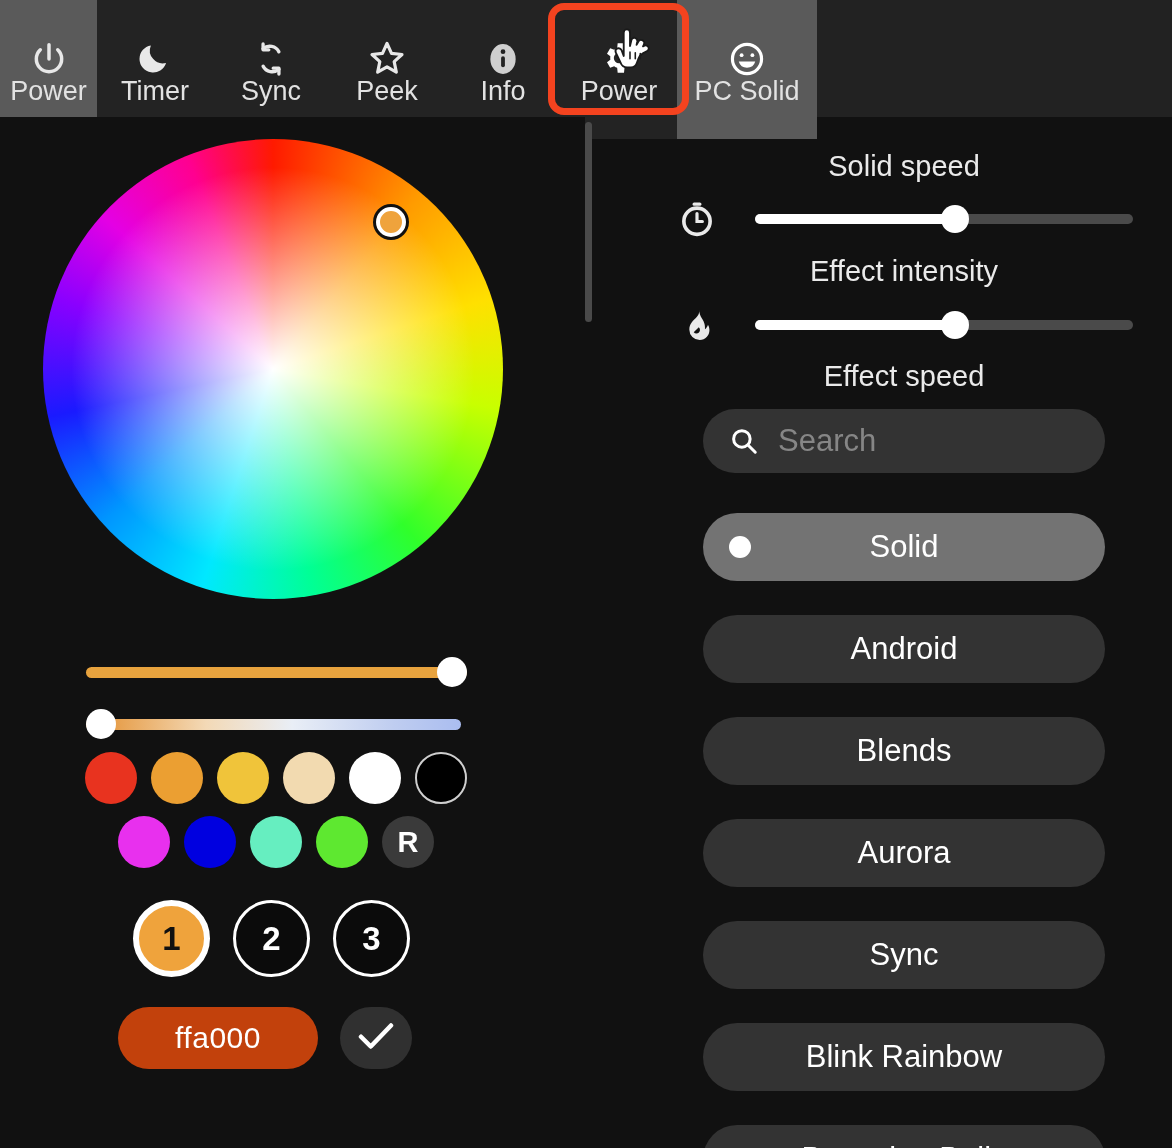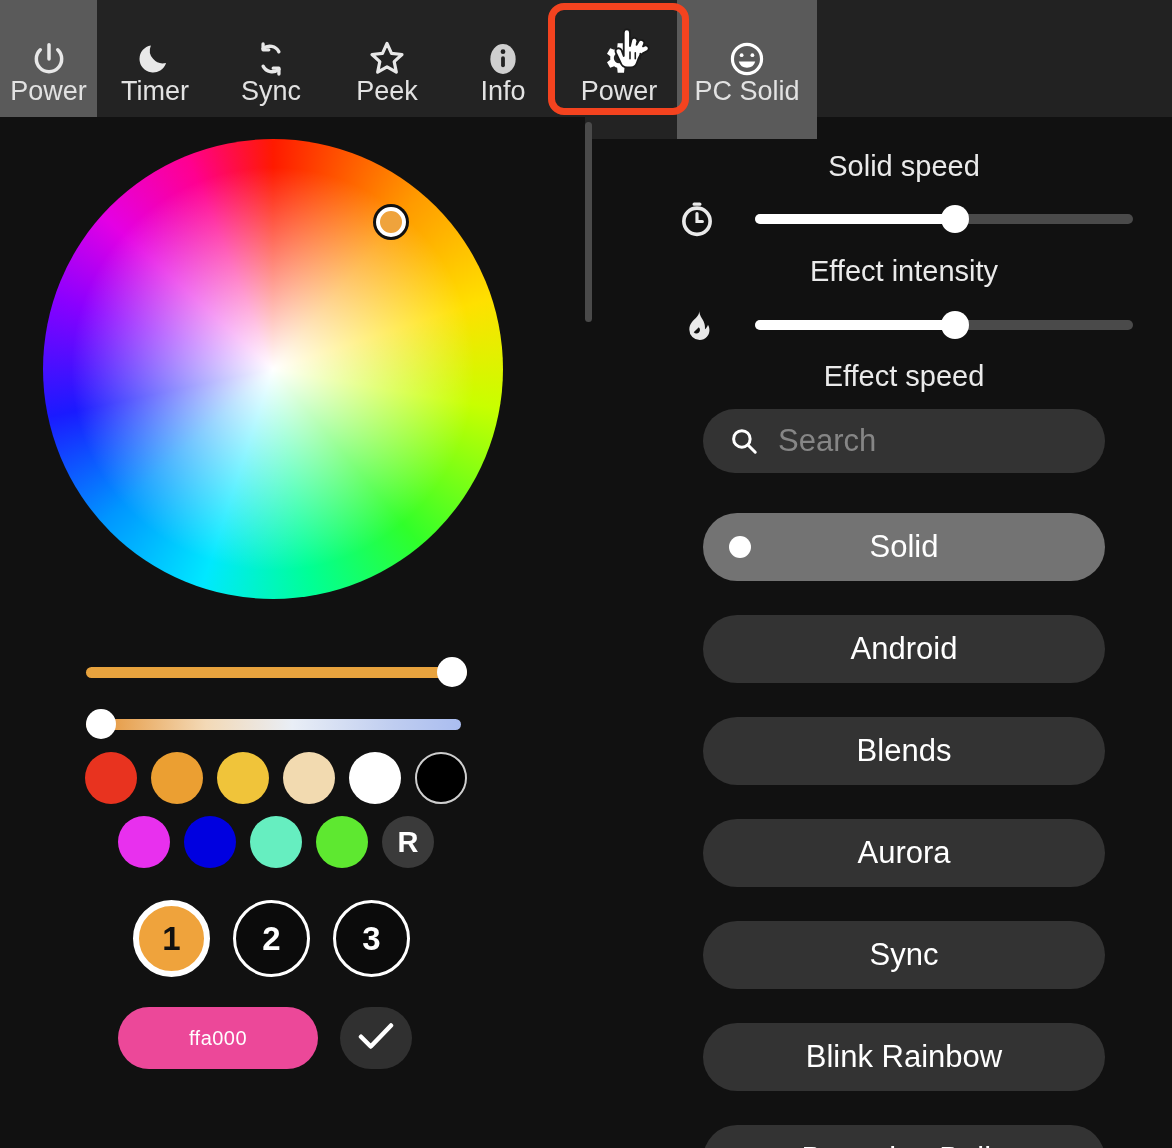--- a/index.html
+++ b/index.html
@@ -113,23 +113,23 @@
   .slot {
     width: 77px; height: 77px; border-radius: 50%;
     display: flex; align-items: center; justify-content: center;
     font-size: 33px; font-weight: bold;
     background: #0b0b0b; color: #ffffff; border: 3px solid #ffffff;
   }
   .slot.selected { background: #efa33c; color: #101010; border: 6px solid #ffffff; }
 
   .hexrow { position: absolute; left: 118px; top: 890px; display: flex; align-items: center; gap: 22px; }
   .hexfield {
-    width: 200px; height: 62px; border-radius: 31px; background: #ec4899;
+    width: 200px; height: 62px; border-radius: 31px; background: #c2410c;
     display: flex; align-items: center; justify-content: center;
-    color: #ffffff; font-size: 20px; letter-spacing: 0.5px;
+    color: #ffffff; font-size: 30px; letter-spacing: 0.5px;
   }
   .hexok {
     width: 72px; height: 62px; border-radius: 31px; background: #303030;
     display: flex; align-items: center; justify-content: center; color: #fff;
   }
 
   
   .vscroll {
     position: absolute; left: 585px; top: 122px; width: 7px; height: 200px;
     background: #4a4a4a; border-radius: 4px;

